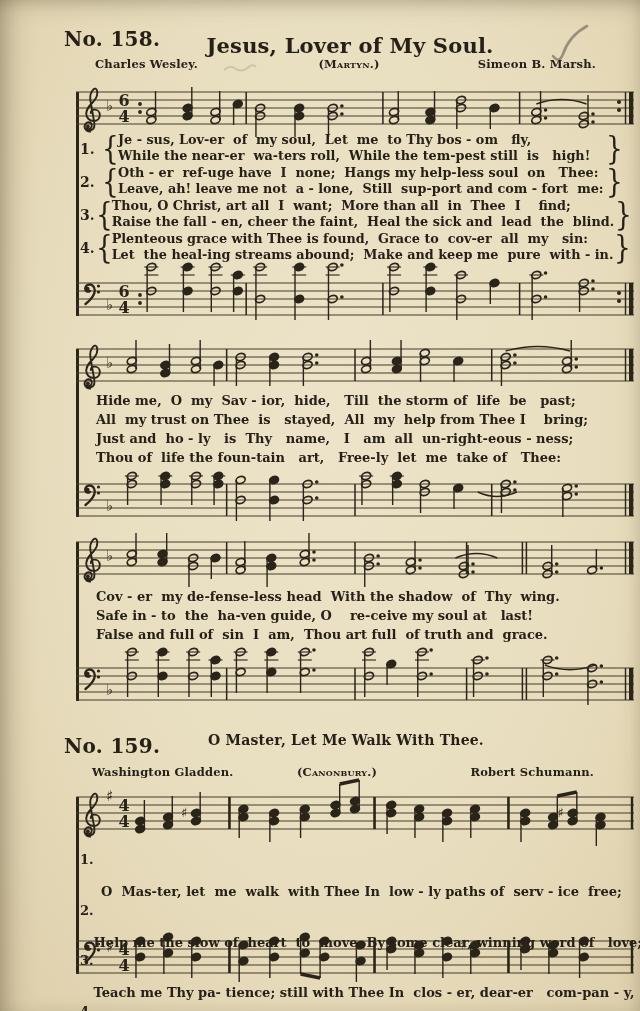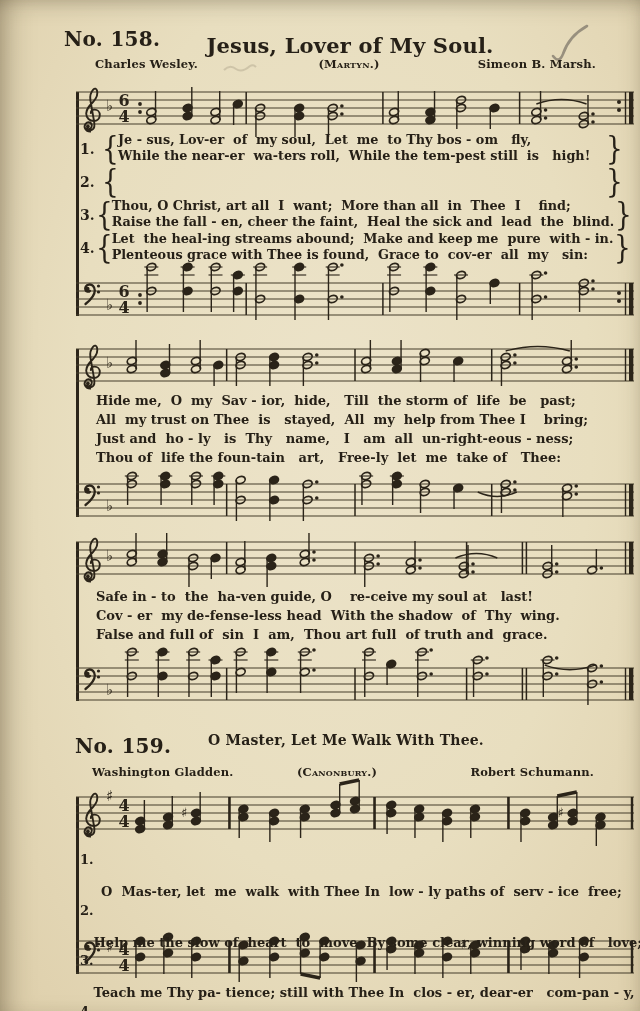--- a/index.html
+++ b/index.html
@@ -31,21 +31,21 @@
   .vline{font-size:12.8px; font-weight:700; white-space:pre; line-height:16px;}
   .cont{position:absolute; left:96px; width:512px;}
   #cont2{top:391px;} #cont3{top:587px;}
   .cline{font-size:13px; font-weight:700; white-space:pre; line-height:19px; display:flex;}
   .amen{font-variant:small-caps; margin-left:auto; padding-right:6px;}
   .verses159{position:absolute; left:80px; top:851px; width:542px;}
   .v159{display:flex; line-height:18.5px;}
   .v159 .vnum{width:21px; font-size:13px; padding-top:0;}
   .v159 .vline{font-size:13px; line-height:18.5px;margin-top:32px;}
   #num158{left:64px; top:27px;} #title158{left:150px; top:33px; width:400px;}
-  #num159{left:75px; top:734px;text-align:right;} #title159{left:112px; top:732px; width:468px; font-size:14px;}
+  #num159{left:64px; top:734px;text-align:right;} #title159{left:112px; top:732px; width:468px; font-size:14px;}
   #author158{left:95px; top:57px;} #tune158{left:0; top:57px; width:640px; text-align:center;margin-left:29px;}
   #comp158{right:44px; top:57px;}
   #author159{left:92px; top:765px;} #tune159{left:10px; top:765px; width:616px; text-align:center;padding-left:19px;}
   #comp159{right:46px; top:765px;margin-left:8px;}
   #checkmark{left:545px; top:20px;}
   #smudge{left:222px; top:60px;}
 </style>
 </head>
 <body>
 
@@ -654,53 +654,55 @@
       <span class="vlines">
         <span class="vline">Je - sus, Lov-er  of  my soul,  Let  me  to Thy bos - om   fly,</span>
         <span class="vline">While the near-er  wa-ters roll,  While the tem-pest still  is   high!</span>
       </span>
       <span class="brace rb">}</span>
     </div>
     <div class="vrow">
       <span class="vnum">2.</span>
       <span class="brace">{</span>
       <span class="vlines">
+        <span class="vline">Oth - er  ref-uge have  I  none;  Hangs my help-less soul  on   Thee:</span>
+        <span class="vline">Leave, ah! leave me not  a - lone,  Still  sup-port and com - fort  me:</span>
       </span>
       <span class="brace rb">}</span>
     </div>
     <div class="vrow">
       <span class="vnum">3.</span>
       <span class="brace">{</span>
       <span class="vlines">
         <span class="vline">Thou, O Christ, art all  I  want;  More than all  in  Thee  I    find;</span>
         <span class="vline">Raise the fall - en, cheer the faint,  Heal the sick and  lead  the  blind.</span>
       </span>
       <span class="brace rb">}</span>
     </div>
     <div class="vrow">
       <span class="vnum">4.</span>
       <span class="brace">{</span>
       <span class="vlines">
+        <span class="vline">Plenteous grace with Thee is found,  Grace to  cov-er  all  my   sin:</span>
         <span class="vline">Let  the heal-ing streams abound;  Make and keep me  pure  with - in.</span>
-        <span class="vline">Plenteous grace with Thee is found,  Grace to  cov-er  all  my   sin:</span>
       </span>
       <span class="brace rb">}</span>
     </div>
   </div>
 
   <div id="cont2" class="cont">
     <div class="cline"><span>Hide me,  O  my  Sav - ior,  hide,   Till  the storm of  life  be   past;</span></div>
     <div class="cline"><span>All  my trust on Thee  is   stayed,  All  my  help from Thee I    bring;</span></div>
     <div class="cline"><span>Just and  ho - ly   is  Thy   name,   I   am  all  un-right-eous - ness;</span></div>
     <div class="cline"><span>Thou of  life the foun-tain   art,   Free-ly  let  me  take of   Thee:</span></div>
   </div>
 
   <div id="cont3" class="cont">
+    <div class="cline"><span>Cov - er  my de-fense-less head  With the shadow  of  Thy  wing.</span></div>
     <div class="cline"><span>Safe in - to  the  ha-ven guide, O    re-ceive my soul at   last!</span></div>
-    <div class="cline"><span>Cov - er  my de-fense-less head  With the shadow  of  Thy  wing.</span></div>
     <div class="cline"><span>False and full of  sin  I  am,  Thou art full  of truth and  grace.</span></div>
   </div>
 
   <div id="num159" class="abs h-num">No. 159.</div>
   <div id="title159" class="abs h-title">O Master, Let Me Walk With Thee.</div>
   <span id="author159" class="abs attr">Washington Gladden.</span>
   <span id="tune159" class="abs attr tune">(Canonbury.)</span>
   <span id="comp159" class="abs attr">Robert Schumann.</span>
 
   <div class="verses159">

